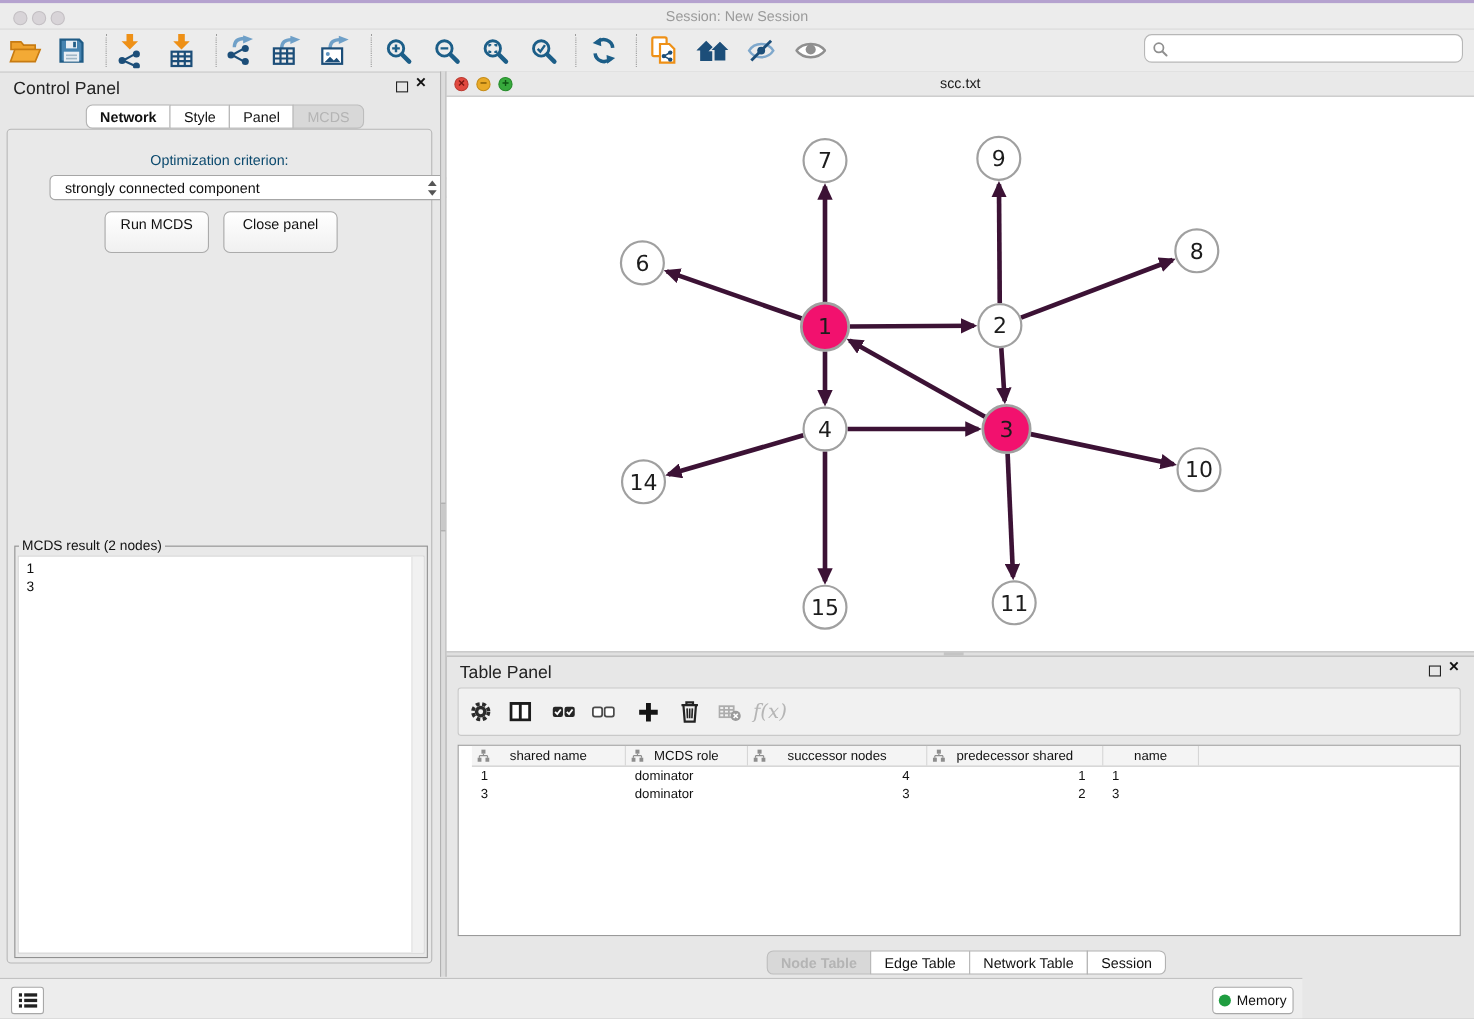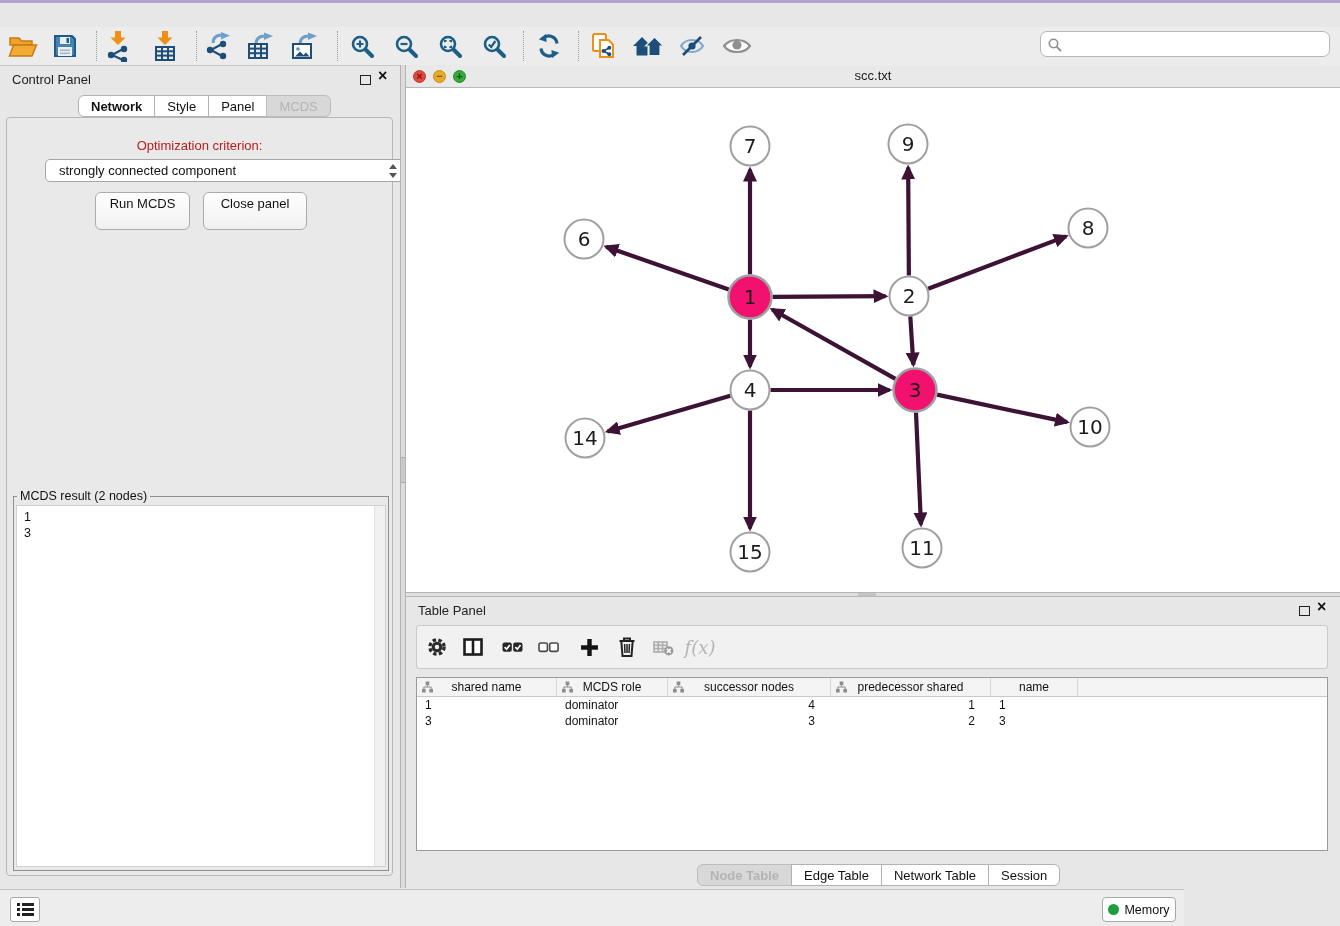--- a/index.html
+++ b/index.html
@@ -18,36 +18,36 @@
                 border-bottom:1px solid #c6c6c6;}
   .icon-btn{position:absolute;top:2px;width:36px;height:34px;display:flex;align-items:center;
             justify-content:center;}
   .tb-sep{position:absolute;top:4px;height:30px;width:0;border-left:1px dotted #9c9c9c;}
   .search-box{position:absolute;left:1040px;top:4px;width:290px;height:26px;background:#fff;
               border:1px solid #b7b7b7;border-radius:7px;box-sizing:border-box;}
   .search-box svg{position:absolute;left:7px;top:6px;}
   .search-box input{position:absolute;left:24px;top:2px;width:255px;height:20px;border:none;
                     outline:none;font-size:13px;font-family:"Liberation Sans",sans-serif;background:transparent;}
   
-  .panel-title{font-size:13px;color:#222;}
+  .panel-title{font-size:16px;color:#222;}
   .cp-header{position:absolute;left:0;top:65px;width:400px;height:28px;}
   .cp-header .panel-title{position:absolute;left:12px;top:7px;}
   .float-box{display:inline-block;width:9px;height:8px;border:1.5px solid #222;}
   .close-x{font-size:16px;font-weight:bold;color:#111;line-height:14px;}
   .hdr-btn{position:absolute;top:6px;cursor:default;}
   .tabs-row{position:absolute;display:flex;}
   .tab{height:22px;line-height:22px;padding:0 12px;background:#fff;border:1px solid #b2b2b2;
        font-size:13px;color:#111;margin-left:-1px;box-sizing:border-box;}
   .tab:first-child{border-radius:6px 0 0 6px;margin-left:0;font-weight:bold;}
   .tab:last-child{border-radius:0 6px 6px 0;}
   .tab.selected{background:#d8d8d8;color:#b4b4b4;border-color:#bdbdbd;}
   .cp-tabs{left:78px;top:95px;}
   .cp-content{position:absolute;left:6px;top:117px;width:387px;height:759px;background:#e9e9e9;
               border:1px solid #b7b7b7;border-radius:4px;box-sizing:border-box;}
-  .opt-label{position:absolute;left:0;top:20px;width:100%;text-align:center;font-size:13px;color:#b91c1c;}
+  .opt-label{position:absolute;left:0;top:20px;width:100%;text-align:center;font-size:13px;color:#0c4a6e;}
   .dropdown{position:absolute;left:38px;top:41px;width:362px;height:23px;background:#fff;
             border:1px solid #a6a6a6;border-radius:5px;box-sizing:border-box;}
   .dropdown .val{position:absolute;left:13px;top:3px;font-size:13px;color:#111;}
   .stepper{position:absolute;right:8px;top:4px;width:9px;height:14px;}
   .stepper .up{position:absolute;top:0;left:0;width:0;height:0;border-left:4.5px solid transparent;
                border-right:4.5px solid transparent;border-bottom:5px solid #555;}
   .stepper .dn{position:absolute;bottom:0;left:0;width:0;height:0;border-left:4.5px solid transparent;
                border-right:4.5px solid transparent;border-top:5px solid #555;}
   .cp-btn{position:absolute;top:74px;height:38px;background:linear-gradient(#ffffff,#f0f0f0);
           border:1px solid #ababab;border-radius:6px;font-size:13px;color:#111;text-align:center;
@@ -82,21 +82,21 @@
              font-size:13px;color:#1a1a1a;}
   .net-canvas{position:absolute;left:0;top:23px;width:934px;height:504px;background:#fff;}
   
   .table-panel{position:absolute;left:406px;top:597px;width:934px;height:291px;}
   .table-panel .panel-title{position:absolute;left:12px;top:6px;}
   .tp-toolbar{position:absolute;left:10px;top:28px;width:912px;height:44px;background:#f1f1f1;
               border:1px solid #c9c9c9;border-radius:3px;box-sizing:border-box;}
   .tp-icon{position:absolute;top:0;height:42px;display:flex;align-items:center;justify-content:center;width:34px;}
   .fx{font-family:"DejaVu Serif",serif;font-style:italic;font-size:18px;color:#b5b5b5;}
   .tp-table{position:absolute;left:10px;top:80px;width:912px;height:174px;background:#fff;
-            border:1px solid #9a9a9a;box-sizing:border-box;overflow:hidden;}
+            border:1px solid #9a9a9a;box-sizing:border-box;overflow:hidden;padding-left:12px;}
   .thead{display:flex;height:18px;background:#f4f4f4;border-bottom:1px solid #c9c9c9;}
   .th{position:relative;display:flex;align-items:center;justify-content:center;font-size:12px;
       color:#111;border-right:1px solid #d6d6d6;box-sizing:border-box;flex:0 0 auto;}
   .th .tree{position:absolute;left:5px;top:3px;}
   .tr{display:flex;height:16px;}
   .td{font-size:12px;color:#111;line-height:16px;box-sizing:border-box;flex:0 0 auto;
       white-space:nowrap;overflow:hidden;}
   .td.a-left{padding-left:8px;text-align:left;}
   .td.a-right{padding-right:16px;text-align:right;}
   .tp-tabs{left:291px;top:267px;}
@@ -109,20 +109,26 @@
               border:1px solid #a8a8a8;border-radius:4px;display:flex;align-items:center;
               justify-content:center;gap:5px;font-size:12.5px;color:#111;box-sizing:border-box;}
   .mem-dot{width:11px;height:11px;border-radius:50%;background:#1F9D40;}
 </style>
 </head>
 <body>
 
 <div id="app">
   <div class="top-strip"></div>
 
+  <div class="titlebar">
+    <span class="win-dot" style="left:12px"></span>
+    <span class="win-dot" style="left:29px"></span>
+    <span class="win-dot" style="left:46px"></span>
+    <div class="win-title">Session: New Session</div>
+  </div>
 
   <div class="main-toolbar">
     <div class="icon-btn" style="left:5px">
       <svg width="30" height="23" viewBox="0 0 30 23">
         <path d="M2 3 h9 l2.5 3 H24 v4 H2 Z" fill="#EFA22D" stroke="#C77B12" stroke-width="1.5"></path>
         <path d="M5.5 10 H28.5 L24 21 H1.5 Z" fill="#F3AA35" stroke="#C77B12" stroke-width="1.5"></path>
       </svg>
     </div>
     <div class="icon-btn" style="left:47px">
       <svg width="24" height="24" viewBox="0 0 24 24">

